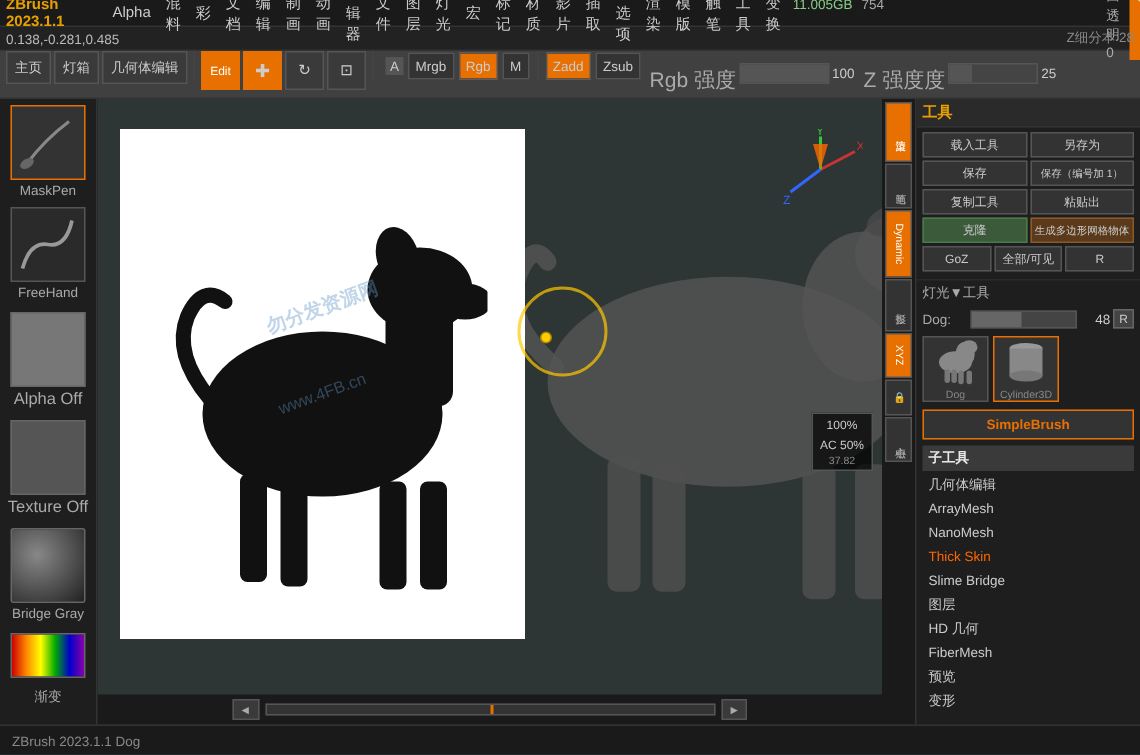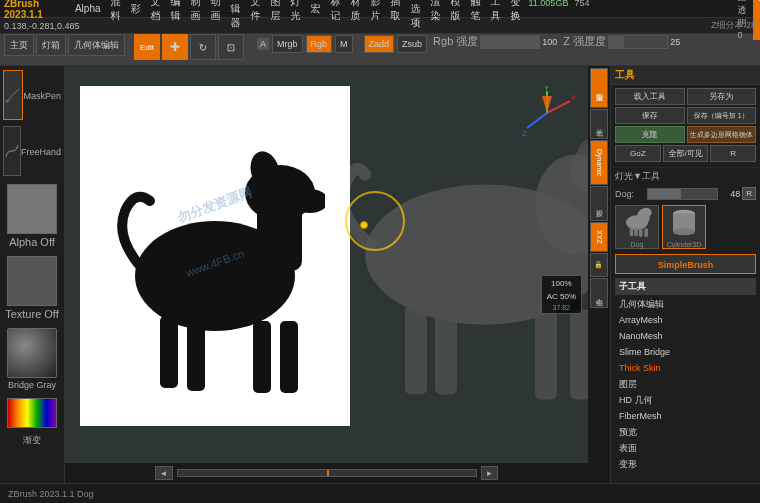--- a/index.html
+++ b/index.html
@@ -105,21 +105,21 @@
       padding: 1px 4px;
       cursor: pointer;
       height: 18px;
     }
     .rgb-btn.active { background: #e87000; }
     .slider-group {
       display: flex;
       align-items: center;
       gap: 2px;
     }
-    .slider-label { font-size: 11px; color: #aaa; }
+    .slider-label { font-size: 14px; color: #aaa; margin-top: 11px; }
     .slider-small {
       width: 60px;
       height: 14px;
       background: #444;
       border: 1px solid #555;
       position: relative;
     }
     .slider-small-fill {
       height: 100%;
       background: #555;
@@ -140,21 +140,21 @@
       display: flex;
       flex-direction: column;
       align-items: center;
       padding: 4px 2px;
       gap: 4px;
       overflow: hidden;
     }
     .brush-item {
       width: 58px;
       display: flex;
-      flex-direction: row;
+      flex-direction: column;
       align-items: center;
       cursor: pointer;
     }
     .brush-preview {
       width: 50px;
       height: 50px;
       background: #333;
       border: 1px solid #555;
       display: flex;
       align-items: center;
@@ -694,20 +694,24 @@
     <div class="right-section">
       <div class="right-btn-row">
         <button class="right-btn">载入工具</button>
         <button class="right-btn">另存为</button>
       </div>
       <div class="right-btn-row">
         <button class="right-btn">保存</button>
         <button class="right-btn" style="font-size:7px;">保存（编号加 1）</button>
       </div>
       <div class="right-btn-row">
+        <button class="right-btn">复制工具</button>
+        <button class="right-btn">粘贴出</button>
+      </div>
+      <div class="right-btn-row">
         <button class="right-btn primary">克隆</button>
         <button class="right-btn warning" style="font-size:7px;">生成多边形网格物体</button>
       </div>
       <div class="right-btn-row">
         <button class="right-btn">GoZ</button>
         <button class="right-btn">
           <span>全部</span>/<span>可见</span>
         </button>
         <button class="right-btn">R</button>
       </div>
@@ -755,27 +759,26 @@
       <div style="background:#333;border:1px solid #e87000;padding:3px 4px;text-align:center;cursor:pointer;">
         <span style="font-size:9px;color:#e87000;font-weight:bold;">SimpleBrush</span>
       </div>
     </div>
 
     <div class="subtool-section">
       <div class="subtool-header">子工具</div>
       <div class="subtool-item">几何体编辑</div>
       <div class="subtool-item">ArrayMesh</div>
       <div class="subtool-item">NanoMesh</div>
+      <div class="subtool-item highlighted">Thick Skin</div>
       <div class="subtool-item">Slime Bridge</div>
-      <div class="subtool-item highlighted">Thick Skin</div>
       <div class="subtool-item">图层</div>
       <div class="subtool-item">HD 几何</div>
       <div class="subtool-item">FiberMesh</div>
       <div class="subtool-item">预览</div>
-      <div class="subtool-item">表面</div>
       <div class="subtool-item">变形</div>
 
     </div>
   </div>
 
 </div>
 
 <div class="status-bar">
   <span>ZBrush 2023.1.1  Dog</span>
 </div>

